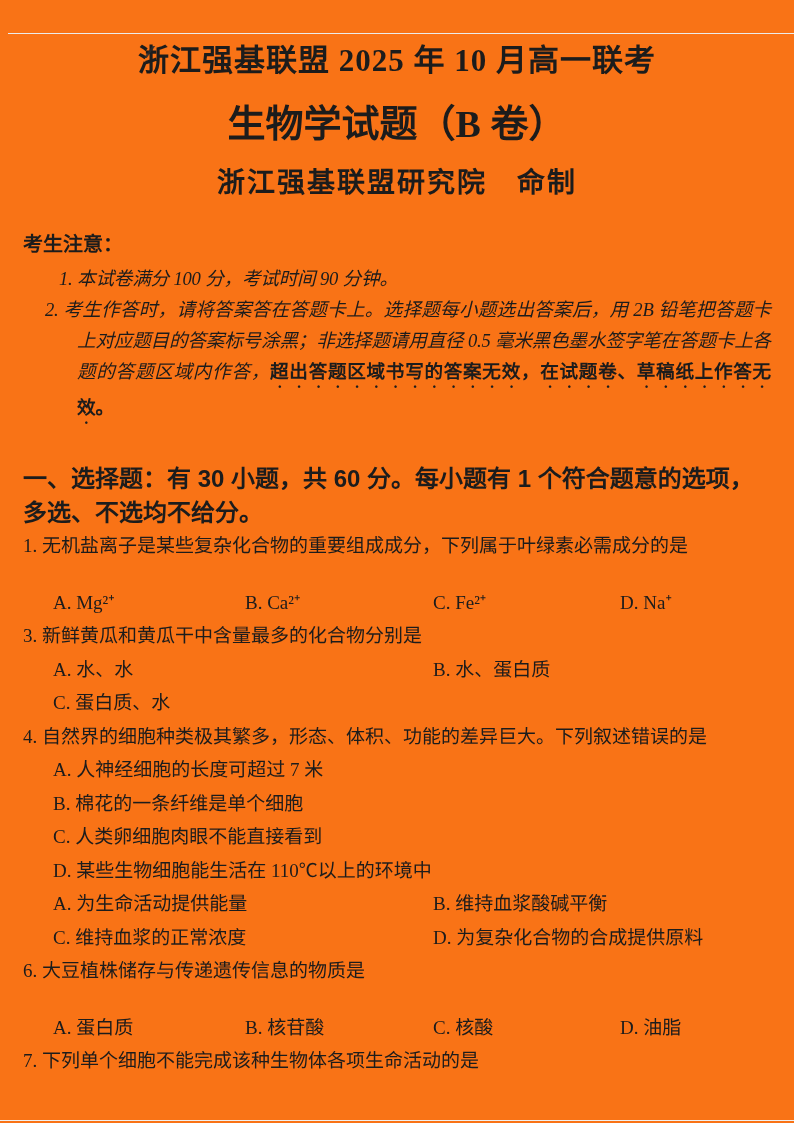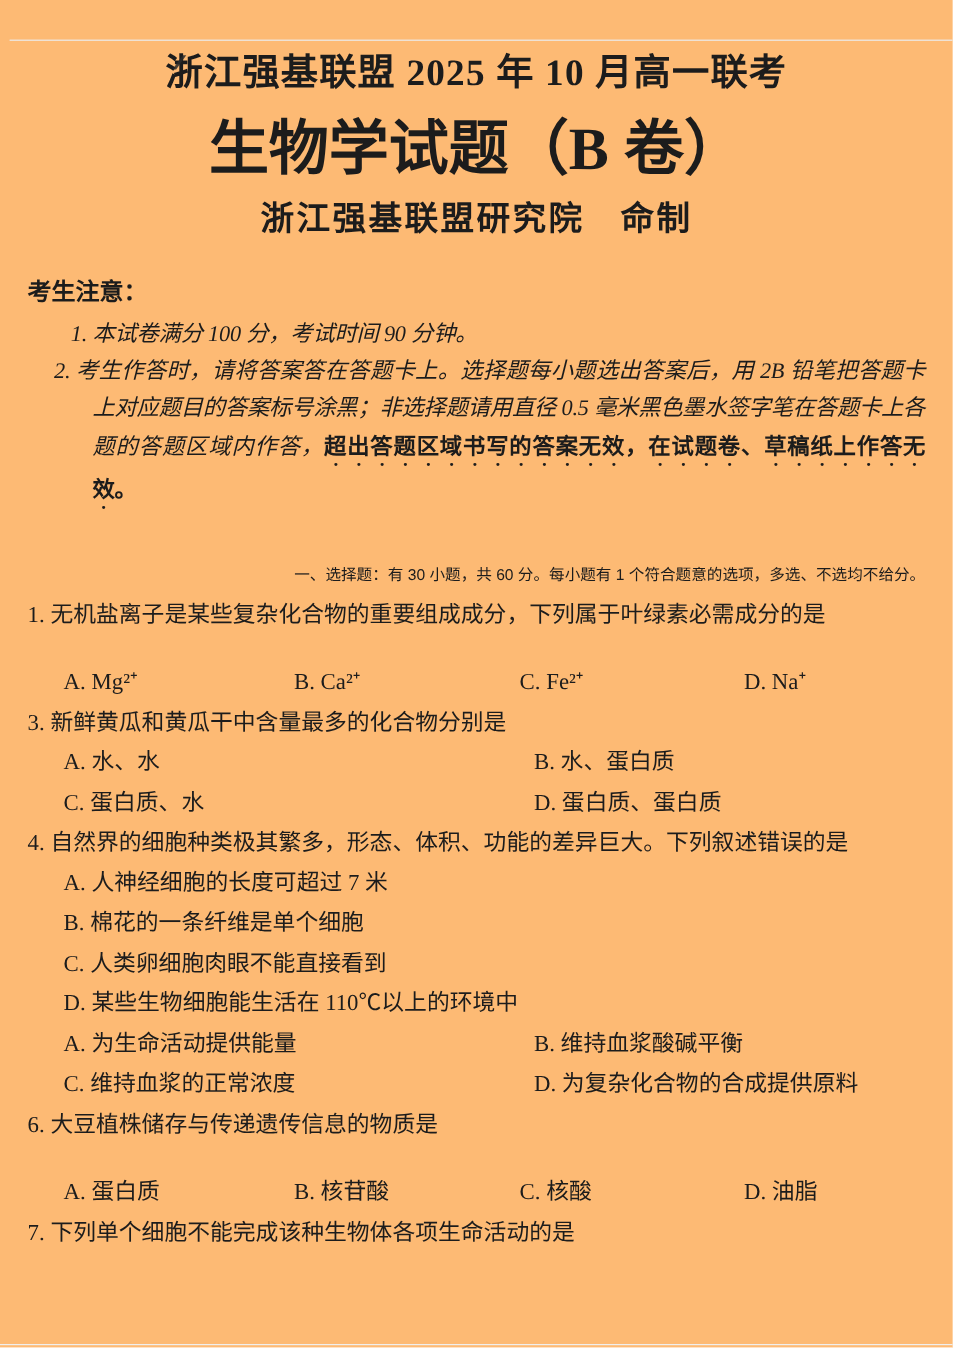--- a/index.html
+++ b/index.html
@@ -2,21 +2,21 @@
 <html lang="zh-CN"><head>
 <meta charset="utf-8">
 <style>
   html, body { margin: 0; padding: 0; background: #ffffff; }
   .page {
     position: relative;
     width: 794px;
     height: 1123px;
     margin: 0 auto;
     box-sizing: border-box;
-    background: #fdba74;
+    background: #f97316;
     color: #1c1c1c;
     padding: 38px 23px 0 23px;
     overflow: hidden;
     font-family: "Liberation Serif", serif;
   }
   
   .scan-line-top {
     position: absolute; top: 33px; left: 8px; right: 0;
     height: 1px; background: #ececec;
   }
@@ -34,21 +34,21 @@
 
   .title {
     margin: 0; text-align: center;
     font-size: 31px; font-weight: bold;
     line-height: 46px;
     font-family: "Liberation Serif", serif;
     letter-spacing: 1px;
   }
   .subtitle {
     margin: 16px 0 0 0; text-align: center;
-    font-size: 50px; font-weight: bold;
+    font-size: 38px; font-weight: bold;
     line-height: 48px;
     font-family: "Liberation Serif", serif;
   }
   .issuer {
     margin: 20px 0 0 0; text-align: center;
     font-size: 28px; font-weight: bold;
     line-height: 30px;
     letter-spacing: 2px;
     font-family: "Liberation Sans", sans-serif;
   }
@@ -72,34 +72,33 @@
     font-style: normal;
     font-weight: bold;
     font-family: "Liberation Sans", sans-serif;
     -webkit-text-emphasis: filled dot;
     -webkit-text-emphasis-position: under right;
     text-emphasis: filled dot;
     text-emphasis-position: under right;
   }
   .section-heading {
     margin: 34px 0 0 0;
-    font-size: 13px; font-weight: normal;
+    font-size: 24px; font-weight: bold;
     line-height: 33.5px;
     font-family: "Liberation Sans", sans-serif;
-    text-align: right;
   }
   .qline {
     margin: 0;
     font-size: 19px;
     line-height: 33.5px;
     font-family: "Liberation Serif", serif;
     white-space: nowrap;
   }
   .opts-4 { display: grid; grid-template-columns: 192px 188px 187px auto; padding-left: 30px; margin-top: 23px; }
-  .opts-2 { display: grid; grid-template-columns: 380px auto; padding-left: 30px; gap: 12px; }
+  .opts-2 { display: grid; grid-template-columns: 380px auto; padding-left: 30px; }
   .opts-1 { padding-left: 30px; }
 </style>
 </head>
 <body>
 
 <div class="page">
 
   <div class="scan-line-top"></div>
   <div class="scan-mark"></div>
   <div class="scan-line-bottom"></div>
@@ -126,21 +125,20 @@
 
 
   <div>
     <p class="qline">3. 新鲜黄瓜和黄瓜干中含量最多的化合物分别是</p>
     <p class="qline opts-2">
       <span>A. 水、水</span>
       <span>B. 水、蛋白质</span>
     </p>
     <p class="qline opts-2">
       <span>C. 蛋白质、水</span>
-      <span>D. 蛋白质、蛋白质</span>
     </p>
   </div>
 
   <div>
     <p class="qline">4. 自然界的细胞种类极其繁多，形态、体积、功能的差异巨大。下列叙述错误的是</p>
     <p class="qline opts-1">A. 人神经细胞的长度可超过 7 米</p>
     <p class="qline opts-1">B. 棉花的一条纤维是单个细胞</p>
     <p class="qline opts-1">C. 人类卵细胞肉眼不能直接看到</p>
     <p class="qline opts-1">D. 某些生物细胞能生活在 110℃以上的环境中</p>
   </div>

